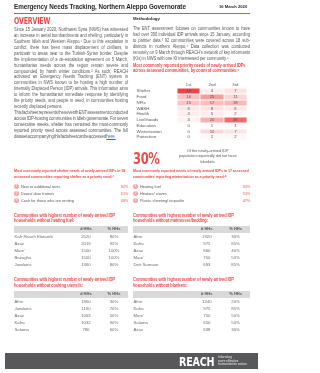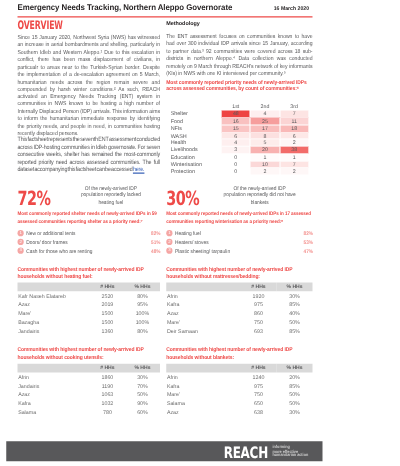--- a/index.html
+++ b/index.html
@@ -231,24 +231,20 @@
           <tr>
             <td class="lbl">Protection</td>
             <td class="v" style="background: rgb(255, 255, 255);">0</td>
             <td class="v" style="background: rgb(254, 247, 247);">2</td>
             <td class="v" style="background: rgb(254, 247, 247);">2</td>
           </tr>
         </tbody>
     </table>
   </div>
 
-  <div style="position:absolute;left:14px;top:152px;width:114px;height:14px;">
-    <div class="bigstat">72%</div>
-    <div class="bigdesc" style="left:44.5px;width:66px;">Of the newly-arrived IDP population reportedly lacked heating fuel</div>
-  </div>
   <div style="position:absolute;left:14px;top:168px;width:114px;">
     <div class="cap-red" style="width:128px;font-size:4.05px;">Most commonly reported shelter needs of newly-arrived IDPs in 59 assessed communities reporting shelter as a priority need:⁷</div>
     <div id="listL" style="margin-top:3.7px;">
         <div class="rank-row">
           <span class="rank-badge">1</span>
           <span class="rank-label">New or additional tents</span>
           <span class="rank-pct">82%</span>
         </div>
         <div class="rank-row">
           <span class="rank-badge">2</span>

